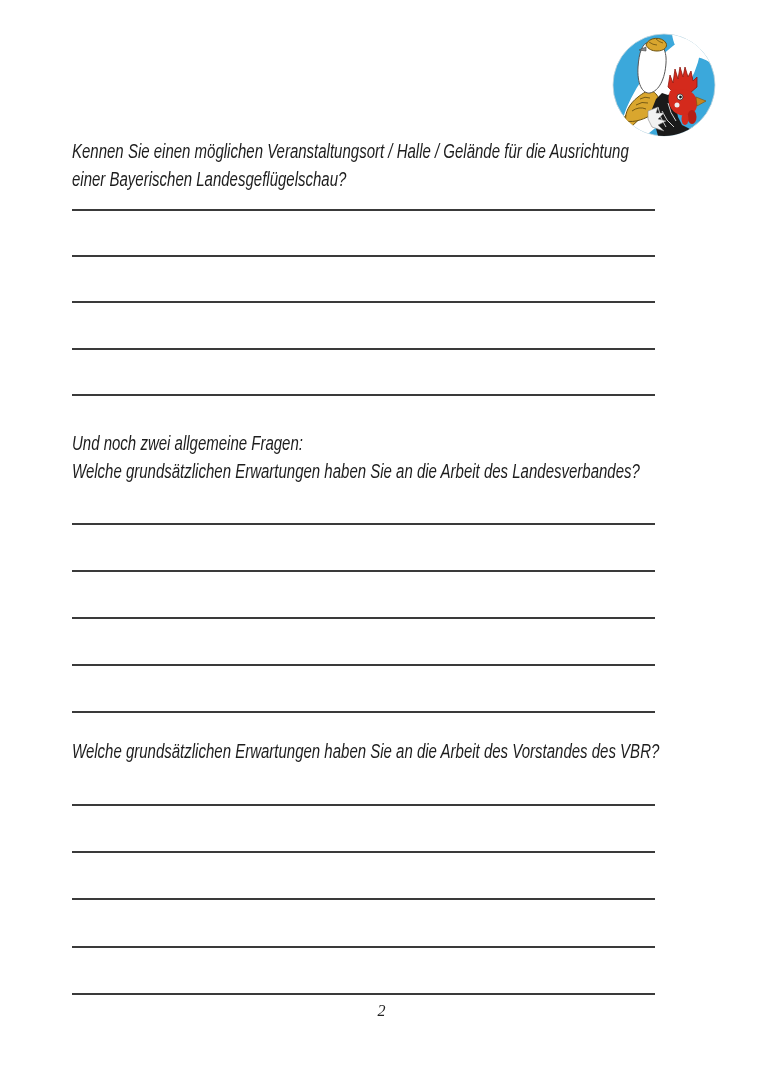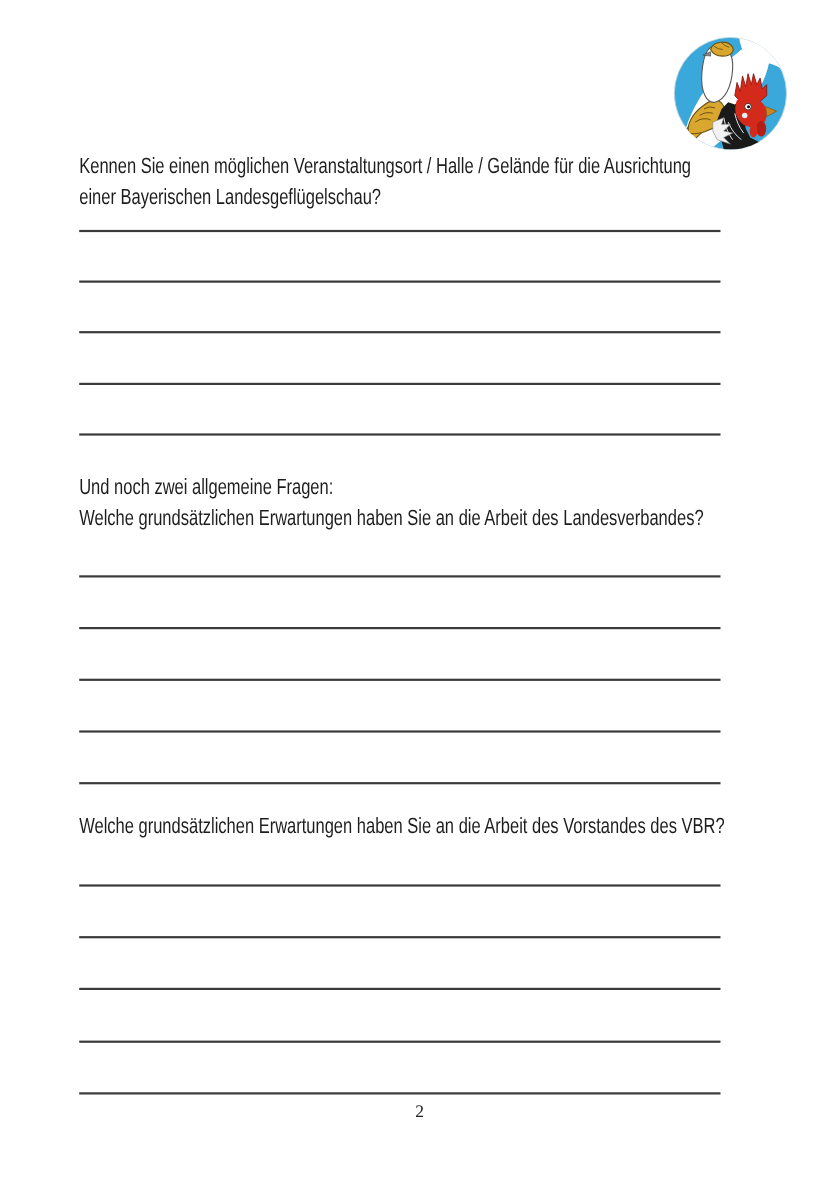--- a/index.html
+++ b/index.html
@@ -7,20 +7,21 @@
     --line:#3a3a3a;
   }
   html,body{margin:0;padding:0;background:#ffffff;}
   .page{
     position:relative;
     width:763px;
     height:1080px;
     background:#ffffff;
     overflow:hidden;
     font-family:"Liberation Sans","DejaVu Sans",sans-serif;
+    font-style:italic;
   }
   
   .qtext{
     position:absolute;
     left:72px;
     font-size:20px;
     line-height:28px;
     color:var(--text);
     white-space:pre;
     transform:scaleX(0.75);

